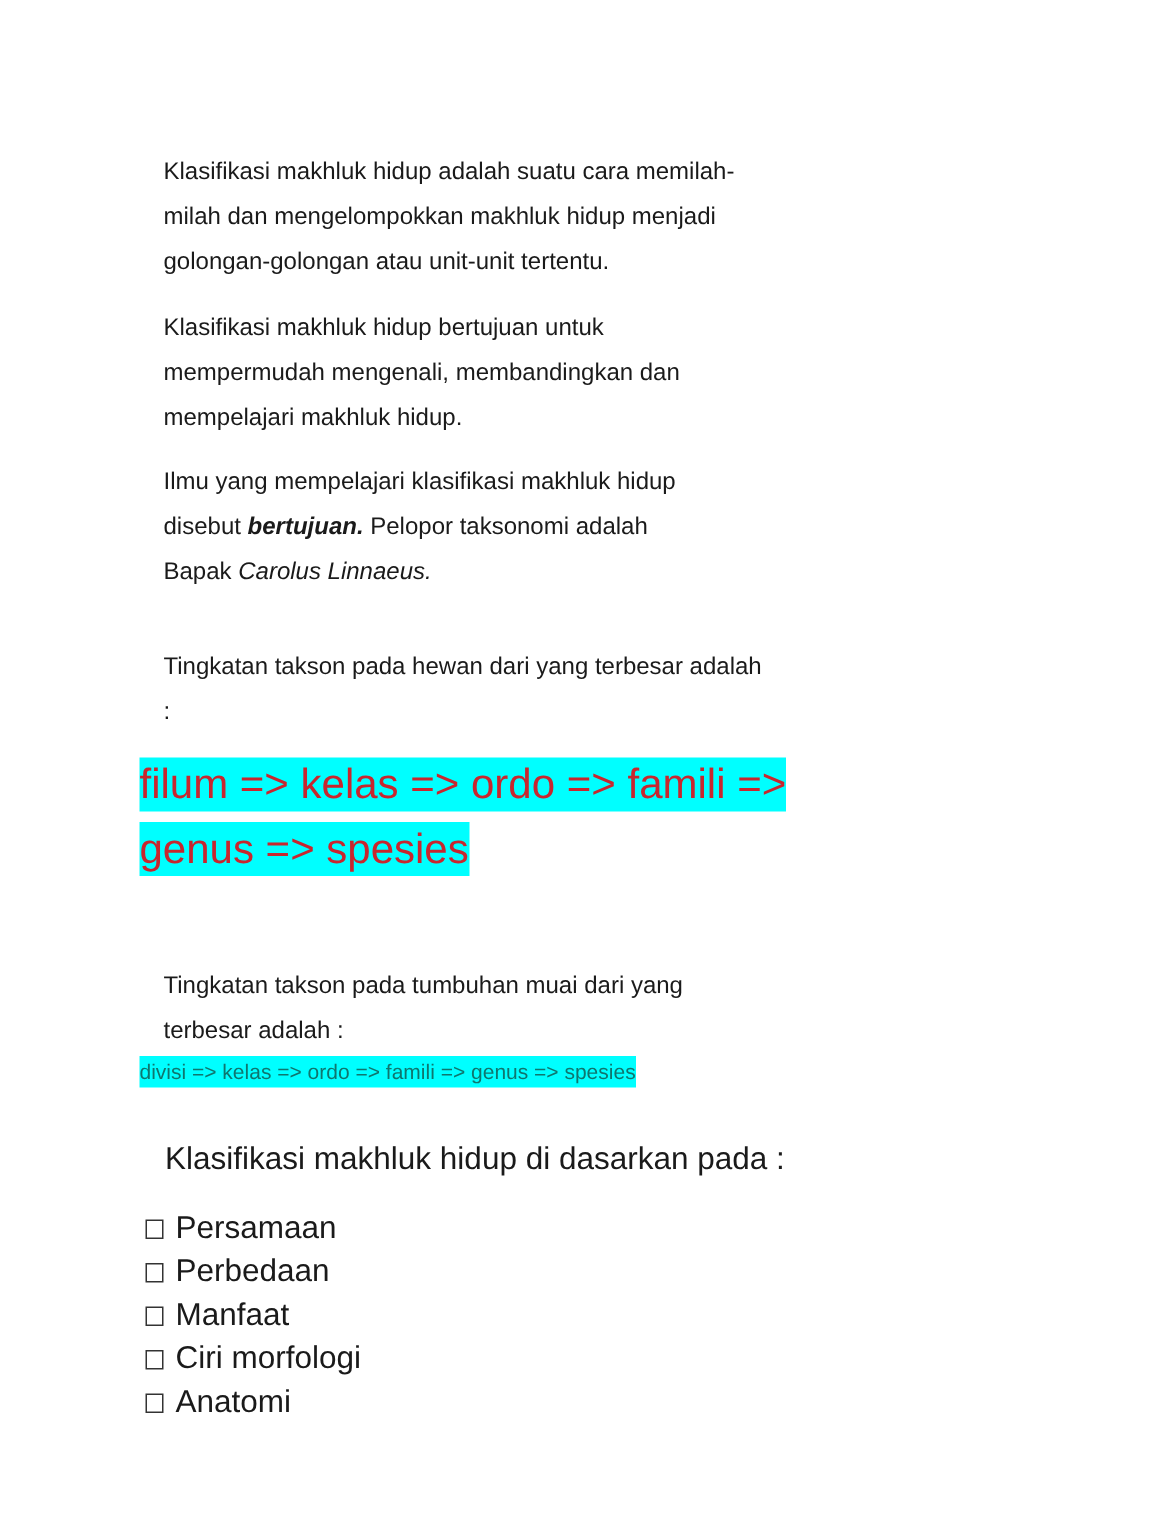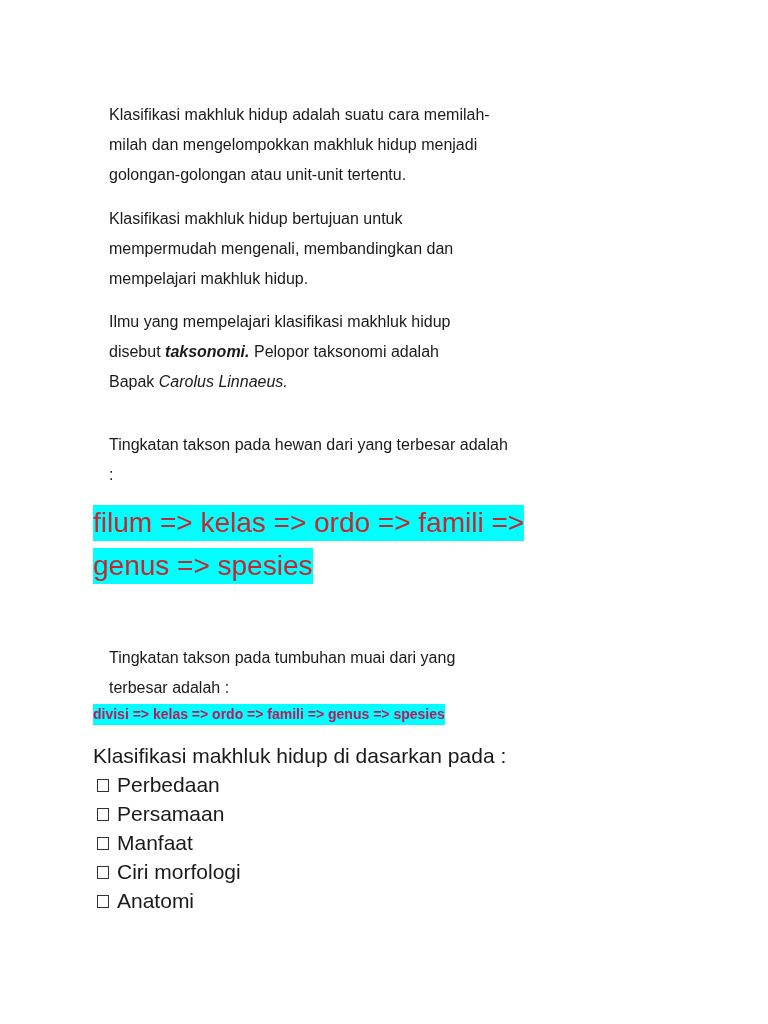--- a/index.html
+++ b/index.html
@@ -41,36 +41,36 @@
       padding: 2px 0 3px 0;
       box-decoration-break: clone;
       -webkit-box-decoration-break: clone;
     }
     .p5 { position: absolute; left: 93px; top: 627px; width: 600px; }
     .tumbuhan-seq {
       position: absolute;
       left: 93px;
       top: 704px;
       font-size: 14px;
-      font-weight: bold;
+      font-weight: normal;
       line-height: 20px;
-      color: #be185d;
+      color: #0f766e;
       margin: 0;
     }
     .tumbuhan-seq .hl { padding: 2px 0 3px 0; }
     .basis {
       position: absolute;
       left: 93px;
       top: 741px;
       width: 600px;
     }
     .basis-title {
       font-size: 21px;
       line-height: 29px;
-      margin: 0;
+      margin: 17px;
     }
     .basis-list {
       list-style: none;
       margin: 0;
       padding: 0;
     }
     .basis-list li {
       font-size: 21px;
       line-height: 29px;
       display: flex;
@@ -94,21 +94,21 @@
 
 <div class="para p1">Klasifikasi makhluk hidup adalah suatu cara memilah-
 milah dan mengelompokkan makhluk hidup menjadi
 golongan-golongan atau unit-unit tertentu.</div>
 
 <div class="para p2">Klasifikasi makhluk hidup bertujuan untuk
 mempermudah mengenali, membandingkan dan
 mempelajari makhluk hidup.</div>
 
 <div class="para p3"><span>Ilmu yang mempelajari klasifikasi makhluk hidup
-disebut </span><span class="bi">taksonomi.</span><span> Pelopor taksonomi adalah
+disebut </span><span class="bi">bertujuan.</span><span> Pelopor taksonomi adalah
 Bapak </span><i>Carolus Linnaeus.</i></div>
 
 <div class="para p4">Tingkatan takson pada hewan dari yang terbesar adalah
 :</div>
 
 <div class="hewan-seq">
   <span class="hl">filum =&gt; kelas =&gt; ordo =&gt; famili =&gt;</span><br>
   <span class="hl">genus =&gt; spesies</span>
 </div>
 
@@ -117,25 +117,25 @@
 
 <div class="tumbuhan-seq">
   <span class="hl">divisi =&gt; kelas =&gt; ordo =&gt; famili =&gt; genus =&gt; spesies</span>
 </div>
 
 <div class="basis">
   <p class="basis-title">Klasifikasi makhluk hidup di dasarkan pada :</p>
   <ul class="basis-list">
     <li>
         <span class="box-icon"></span>
-        <span>Perbedaan</span>
+        <span>Persamaan</span>
       </li>
     <li>
         <span class="box-icon"></span>
-        <span>Persamaan</span>
+        <span>Perbedaan</span>
       </li>
     <li>
         <span class="box-icon"></span>
         <span>Manfaat</span>
       </li>
     <li>
         <span class="box-icon"></span>
         <span>Ciri morfologi</span>
       </li>
     <li>

